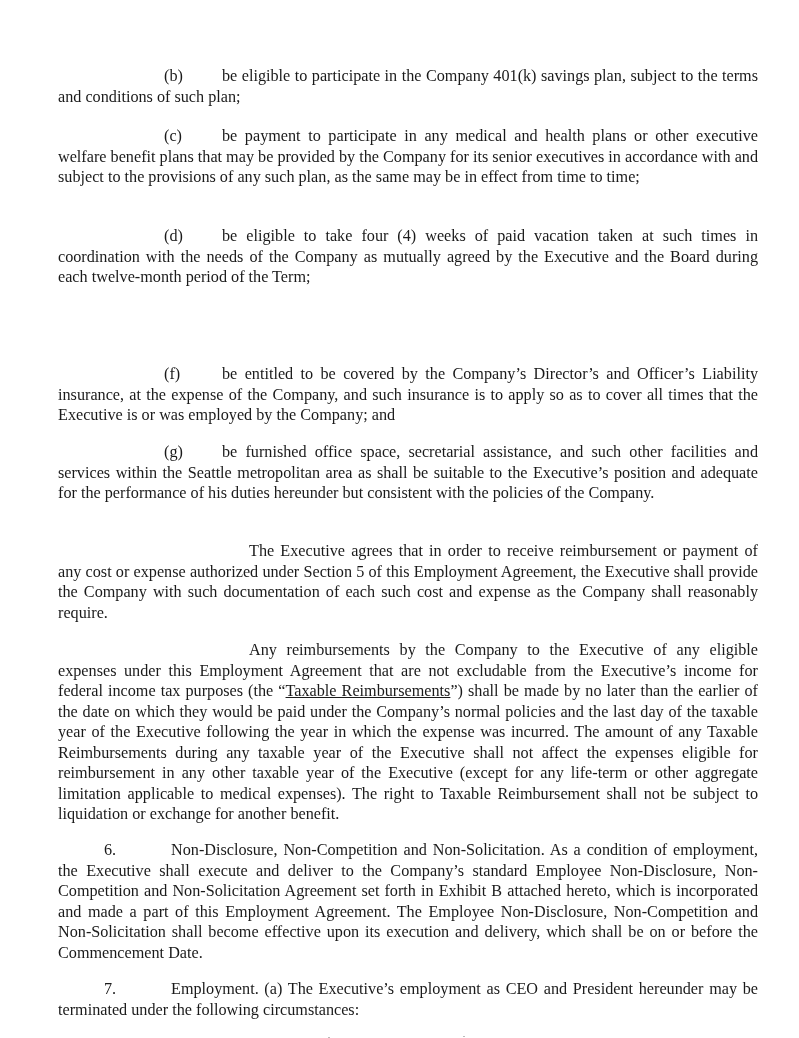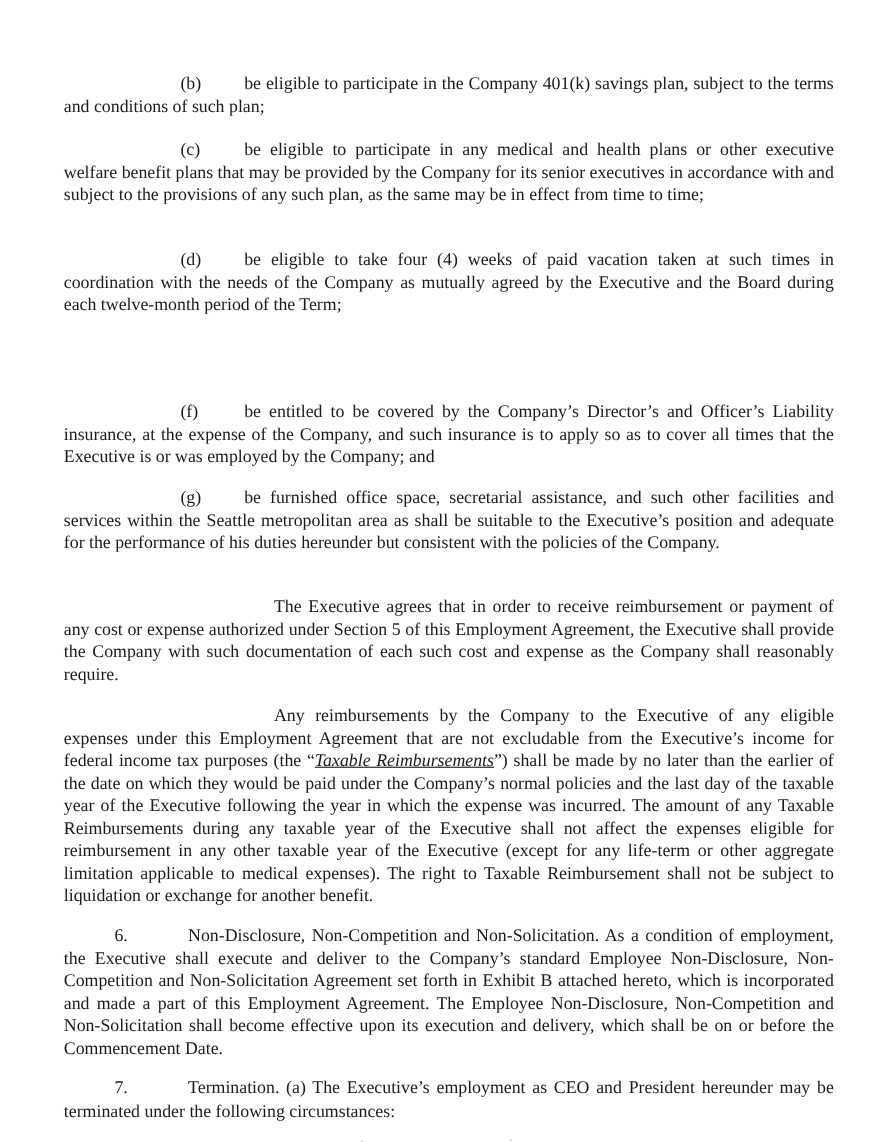--- a/index.html
+++ b/index.html
@@ -13,43 +13,43 @@
     position: absolute; left: 58px; width: 700px;
     font-size: 16.2px; line-height: 20.5px;
     text-align: justify; text-align-last: left;
     margin: 0;
   }
   .ind1 { display: inline-block; width: 106px; }
   .lbl { display: inline-block; width: 58px; }
   .ind2 { display: inline-block; width: 48px; }
   .num { display: inline-block; width: 67px; }
   .u { }
-  .iu { font-style: italic; text-decoration: underline; }
+  .iu { text-decoration: underline; }
   .dot { position: absolute; width: 2px; height: 1px; background: #bbb; }
 </style>
 </head>
 <body>
 
 <div class="page">
 
   <p class="para" style="top:50px"><span class="ind1"></span><span class="lbl">(b)</span><span>be eligible to participate in the Company 401(k) savings plan, subject to the terms and conditions of such plan;</span></p>
 
-  <p class="para" style="top:110px"><span class="ind1"></span><span class="lbl">(c)</span><span>be eligible to participate in any medical and health plans or other executive welfare benefit plans that may be provided by the Company for its senior executives in accordance with and subject to the provisions of any such plan, as the same may be in effect from time to time;</span></p>
+  <p class="para" style="top:110px"><span class="ind1"></span><span class="lbl">(c)</span><span>be payment to participate in any medical and health plans or other executive welfare benefit plans that may be provided by the Company for its senior executives in accordance with and subject to the provisions of any such plan, as the same may be in effect from time to time;</span></p>
 
   <p class="para" style="top:210px"><span class="ind1"></span><span class="lbl">(d)</span><span>be eligible to take four (4) weeks of paid vacation taken at such times in coordination with the needs of the Company as mutually agreed by the Executive and the Board during each twelve-month period of the Term;</span></p>
 
 
   <p class="para" style="top:348px"><span class="ind1"></span><span class="lbl">(f)</span><span>be entitled to be covered by the Company’s Director’s and Officer’s Liability insurance, at the expense of the Company, and such insurance is to apply so as to cover all times that the Executive is or was employed by the Company; and</span></p>
 
   <p class="para" style="top:426px"><span class="ind1"></span><span class="lbl">(g)</span><span>be furnished office space, secretarial assistance, and such other facilities and services within the Seattle metropolitan area as shall be suitable to the Executive’s position and adequate for the performance of his duties hereunder but consistent with the policies of the Company.</span></p>
 
   <p class="para" style="top:525px"><span class="ind1"></span><span class="ind2" style="width:85px"></span><span>The Executive agrees that in order to receive reimbursement or payment of any cost or expense authorized under Section 5 of this Employment Agreement, the Executive shall provide the Company with such documentation of each such cost and expense as the Company shall reasonably require.</span></p>
 
   <p class="para" style="top:624px"><span class="ind1"></span><span class="ind2" style="width:85px"></span><span>Any reimbursements by the Company to the Executive of any eligible expenses under this Employment Agreement that are not excludable from the Executive’s income for federal income tax purposes (the “</span><span class="iu">Taxable Reimbursements</span><span>”) shall be made by no later than the earlier of the date on which they would be paid under the Company’s normal policies and the last day of the taxable year of the Executive following the year in which the expense was incurred. The amount of any Taxable Reimbursements during any taxable year of the Executive shall not affect the expenses eligible for reimbursement in any other taxable year of the Executive (except for any life-term or other aggregate limitation applicable to medical expenses).  The right to Taxable Reimbursement shall not be subject to liquidation or exchange for another benefit.</span></p>
 
   <p class="para" style="top:824px"><span class="ind2" style="width:46px"></span><span class="num">6.</span><span class="u">Non-Disclosure, Non-Competition and Non-Solicitation</span><span>.  As a condition of employment, the Executive shall execute and deliver to the Company’s standard Employee Non-Disclosure, Non-Competition and Non-Solicitation Agreement set forth in </span><span class="u">Exhibit B</span><span> attached hereto, which is incorporated and made a part of this Employment Agreement.  The Employee Non-Disclosure, Non-Competition and Non-Solicitation shall become effective upon its execution and delivery, which shall be on or before the Commencement Date.</span></p>
 
-  <p class="para" style="top:963px"><span class="ind2" style="width:46px"></span><span class="num">7.</span><span class="u">Termination</span><span>.  (a) The Executive’s employment as CEO and President hereunder may be terminated under the following circumstances:</span></p>
+  <p class="para" style="top:963px"><span class="ind2" style="width:46px"></span><span class="num">7.</span><span class="u">Employment</span><span>.  (a) The Executive’s employment as CEO and President hereunder may be terminated under the following circumstances:</span></p>
 
   <div class="dot" style="left:463px; top:1020px"></div>
   <div class="dot" style="left:328px; top:1021px"></div>
   <div class="dot" style="left:410px; top:1036px"></div>
 </div>
 
 </body></html>

